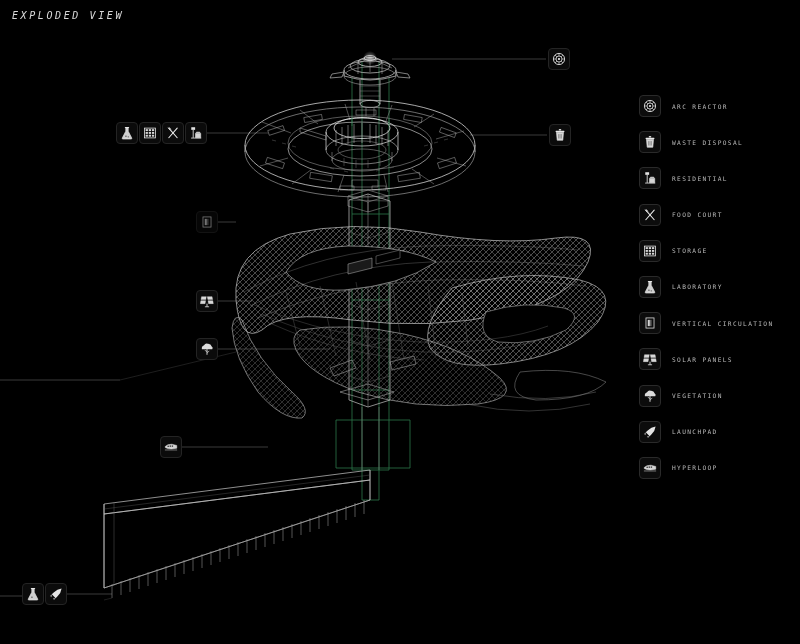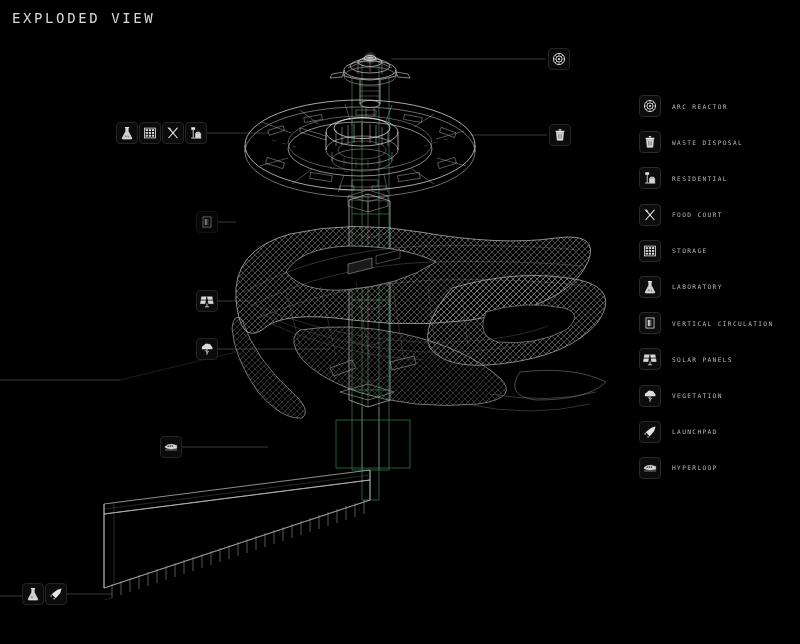--- a/index.html
+++ b/index.html
@@ -26,26 +26,27 @@
     left: 0;
     top: 0;
     width: 800px;
     height: 644px;
   }
   #page-title {
     position: absolute;
     left: 12px;
     top: 10px;
     color: #d8d8d8;
-    font-size: 14px;
+    font-size: 10px;
     letter-spacing: 2.6px;
     font-family: "DejaVu Sans Mono", monospace;
     text-transform: uppercase;
     white-space: nowrap;
     z-index: 40;
+    font-style: italic;
   }
   
   #legend {
     position: absolute;
     left: 639px;
     top: 94px;
     width: 160px;
     z-index: 35;
   }
   .legend-row {

